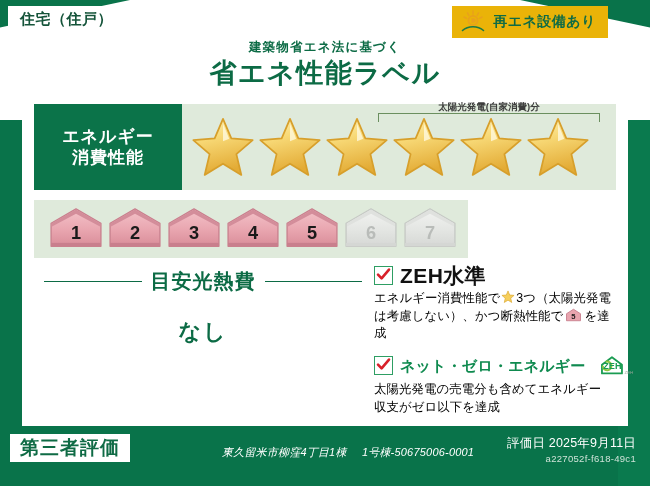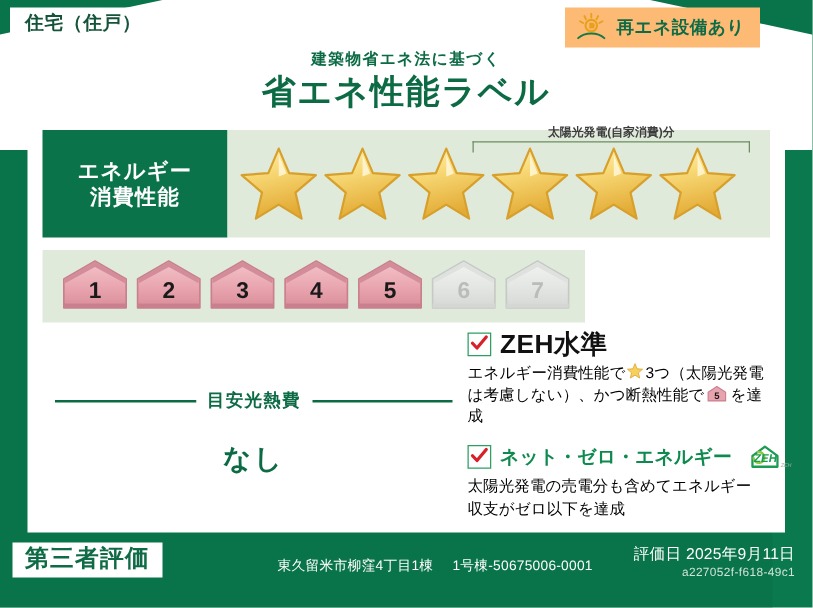--- a/index.html
+++ b/index.html
@@ -29,21 +29,21 @@
   .cat-tab{
     position:absolute;left:8px;top:6px;z-index:40;
     background:#ffffff;color:#15543a;
     font-size:15px;font-weight:bold;letter-spacing:.5px;
     padding:5px 12px 6px 12px;line-height:1.1;
   }
 
   
   .re-badge{
     position:absolute;right:10px;top:6px;z-index:40;
-    background:#fdba74;
+    background:#eab308;
     padding:4px 12px 4px 8px;
     display:flex;align-items:center;gap:7px;
   }
   .re-badge .txt{
     color:#0f6b45;font-size:14px;font-weight:bold;letter-spacing:.5px;
     line-height:1.1;white-space:nowrap;
   }
   .sun-ic{width:26px;height:24px;flex:0 0 26px;}
 
   
@@ -97,59 +97,58 @@
   }
 
   
   .houses{display:flex;align-items:center;gap:3px;padding-left:14px;}
   .house-ic{width:56px;height:46px;display:block;}
 
   
   .cost-sec{position:absolute;left:22px;top:172px;width:318px;}
   .cost-title{
     display:flex;align-items:center;gap:9px;
-    color:#0c6b45;font-size:14px;font-weight:bold;letter-spacing:1px;
-    margin-top:44px;
+    color:#0c6b45;font-size:20px;font-weight:bold;letter-spacing:1px;
   }
   .cost-title .ln{flex:1;height:1.5px;background:#0c6b45;}
   .cost-val{
     margin-top:22px;text-align:center;
     color:#0c6b45;font-size:22px;font-weight:bold;letter-spacing:2px;
   }
 
   
   .zeh-sec{position:absolute;left:352px;top:168px;width:246px;}
   .zeh-item{margin-bottom:11px;}
   .zeh-head{display:flex;align-items:center;gap:7px;}
   .chk{
     width:17px;height:17px;flex:0 0 17px;
     border:1.6px solid #2e9e63;background:#ffffff;position:relative;
   }
   .chk svg{position:absolute;left:1px;top:0px;}
   .zeh-t1{font-size:21px;font-weight:bold;color:#111111;letter-spacing:.4px;line-height:1.1;}
   .zeh-t2{font-size:15px;font-weight:bold;color:#0f8a4f;letter-spacing:.2px;line-height:1.1;white-space:nowrap;}
-  .zeh-logo{width:40px;height:24px;flex:0 0 40px;margin-left:2px;font-style:italic;}
+  .zeh-logo{width:40px;height:24px;flex:0 0 40px;margin-left:2px;}
   .zeh-desc{
     margin-top:3px;font-size:12.4px;color:#000000;line-height:1.42;letter-spacing:.1px;
   }
   .inline-star{width:14px;height:14px;vertical-align:-2px;margin:0 1px;}
   .inline-house{width:17px;height:14px;vertical-align:-2px;margin:0 2px;}
 
   
   .footer{position:absolute;left:0;bottom:0;width:650px;height:58px;z-index:25;}
   .bels{
     position:absolute;left:10px;top:6px;
     background:#ffffff;padding:4px 10px 5px 10px;
     display:flex;align-items:baseline;gap:7px;
   }
   .bels .ja{color:#0f6b45;font-size:19px;font-weight:bold;letter-spacing:1px;line-height:1;}
   .bels .en{color:#0f8a4f;font-size:22px;font-weight:bold;letter-spacing:0px;line-height:1;}
   .addr{
     position:absolute;left:222px;top:17px;
-    color:#ffffff;font-size:11px;letter-spacing:.2px;white-space:nowrap;
+    color:#ffffff;font-size:11px;letter-spacing:.2px;white-space:nowrap;font-style:italic;
   }
   .addr .bld{margin-left:12px;}
   .ev{
     position:absolute;right:14px;top:8px;text-align:right;color:#ffffff;
   }
   .ev .d{font-size:12.5px;letter-spacing:.2px;line-height:1.2;}
   .ev .id{font-size:9.5px;color:#cfe3d8;letter-spacing:.3px;margin-top:2px;line-height:1.2;}
 </style>
 </head>
 <body>

